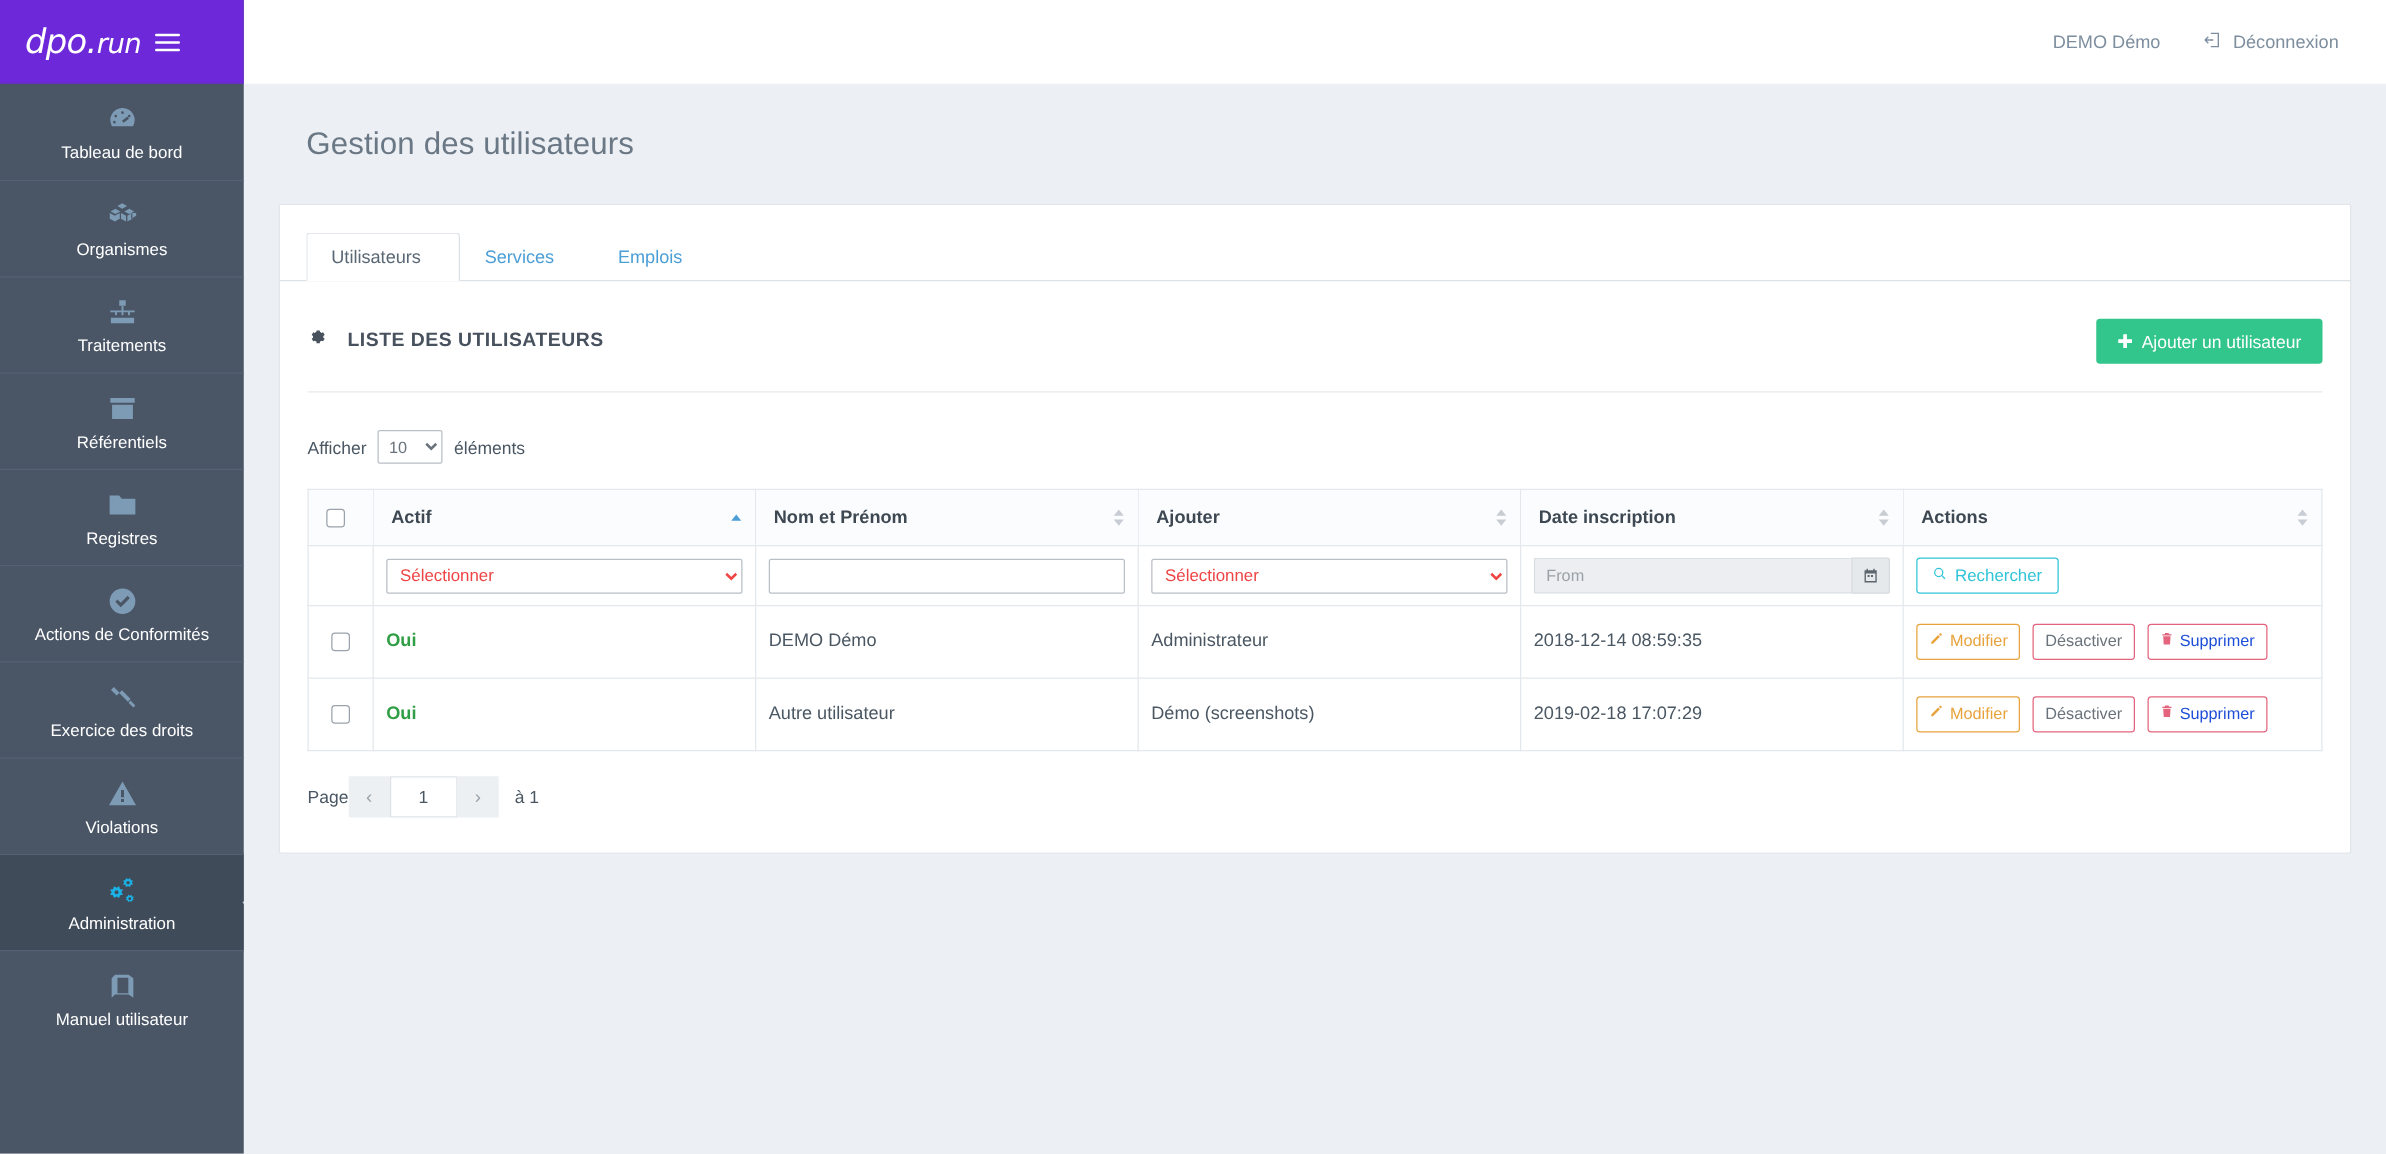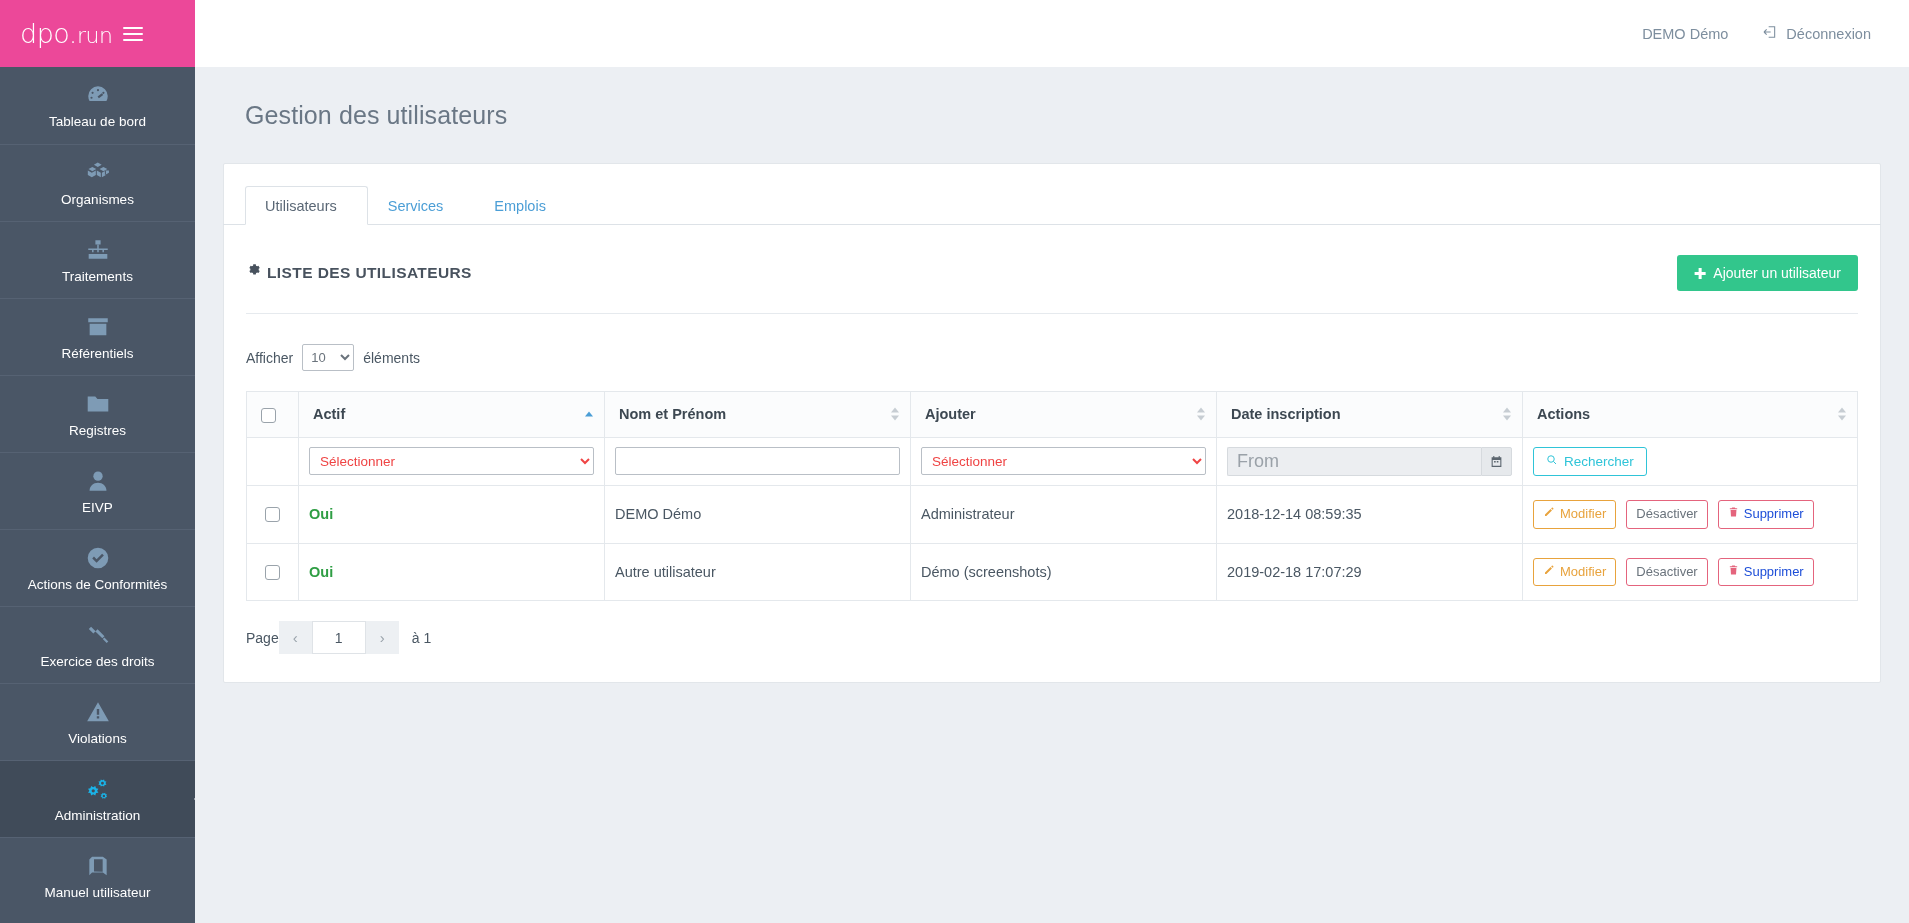--- a/index.html
+++ b/index.html
@@ -17,24 +17,25 @@
 
   
   .sidebar {
     width: 195px; min-width: 195px; height: 923px;
     background: #4a5666;
     display: flex; flex-direction: column;
     position: relative;
   }
   .brand {
     height: 67px; min-height: 67px;
-    background: #ec4899;
+    background: #6d28d9;
     display: flex; align-items: center;
     padding: 0 16px 0 20px;
     gap: 11px;
+    font-style: italic;
   }
   .brand-logo {
     font-size: 27px; color: #ffffff; letter-spacing: -0.5px;
     font-family: "DejaVu Sans", sans-serif; font-weight: 300;
     line-height: 1;
   }
   .brand-logo .dot { font-size: 27px; }
   .brand-logo .run { font-size: 22px; }
   .hamburger { display: flex; flex-direction: column; gap: 4px; cursor: pointer; padding: 4px 0; }
   .hamburger span { display: block; width: 20px; height: 2px; background: #ffffff; border-radius: 1px; }
@@ -117,21 +118,21 @@
 
   .panel-body { padding: 22px 22px 28px 22px; }
   .panel-head {
     display: flex; align-items: center; justify-content: space-between;
     padding: 8px 0 22px 0;
     border-bottom: 1px solid #e6eaee;
   }
   .panel-head h2 {
     margin: 0; font-size: 15.5px; font-weight: 700;
     color: #48525e; letter-spacing: 0.4px;
-    display: inline-flex; align-items: center; gap: 5px;
+    display: inline-flex; align-items: center; gap: 16px;
   }
   .panel-head h2 svg { width: 16px; height: 16px; fill: #48525e; }
   .btn-add {
     background: #32c68c; border: none; color: #ffffff;
     font-size: 14px; padding: 10px 17px;
     border-radius: 3px; cursor: pointer;
     display: inline-flex; align-items: center; gap: 7px;
     font-family: inherit;
   }
   .btn-add .plus { font-size: 15px; font-weight: 700; line-height: 1; }
@@ -193,21 +194,21 @@
   }
   .f-input {
     width: 100%; height: 28px;
     border: 1px solid #b9bfc6; border-radius: 2px;
     background: #ffffff; color: #4a5763;
     font-size: 13.5px; font-family: inherit; padding: 0 7px;
   }
   .date-group { display: flex; width: 100%; height: 29px; }
   .date-group input {
     flex: 1; height: 29px; border: 1px solid #d6dade; border-right: none;
-    background: #eceef1; color: #9aa1a8; font-size: 18px;
+    background: #eceef1; color: #9aa1a8; font-size: 13px;
     font-family: inherit; padding: 0 9px; border-radius: 2px 0 0 2px;
   }
   .date-group input::placeholder { color: #9aa1a8; }
   .date-btn {
     width: 31px; height: 29px; border: 1px solid #d6dade;
     background: #e6e9ec; border-radius: 0 2px 2px 0;
     display: flex; align-items: center; justify-content: center; cursor: pointer;
   }
   .date-btn svg { width: 13px; height: 13px; fill: #5c666f; }
   .btn-search {
@@ -309,29 +310,20 @@
 
       <a class="nav-item">
         <span class="nav-icon">
           <svg viewBox="0 0 24 24">
               <path d="M2.5 5h7l2 2.4h10V19h-19z"></path>
             </svg>
         </span>
         <span class="nav-label">Registres</span>
       </a>
 
-      <a class="nav-item">
-        <span class="nav-icon">
-          <svg viewBox="0 0 24 24">
-              <circle cx="12" cy="7.5" r="4.3"></circle>
-              <path d="M4.2 21c0-4.4 3.5-7.4 7.8-7.4s7.8 3 7.8 7.4z"></path>
-            </svg>
-        </span>
-        <span class="nav-label">EIVP</span>
-      </a>
 
       <a class="nav-item">
         <span class="nav-icon">
           <svg viewBox="0 0 24 24">
               <path d="M12 2.5A9.5 9.5 0 1012 21.5 9.5 9.5 0 0012 2.5zm-1.3 13.9l-4-4 1.6-1.7 2.4 2.4 5.1-5.1 1.6 1.7z"></path>
             </svg>
         </span>
         <span class="nav-label">Actions de Conformités</span>
       </a>
 

